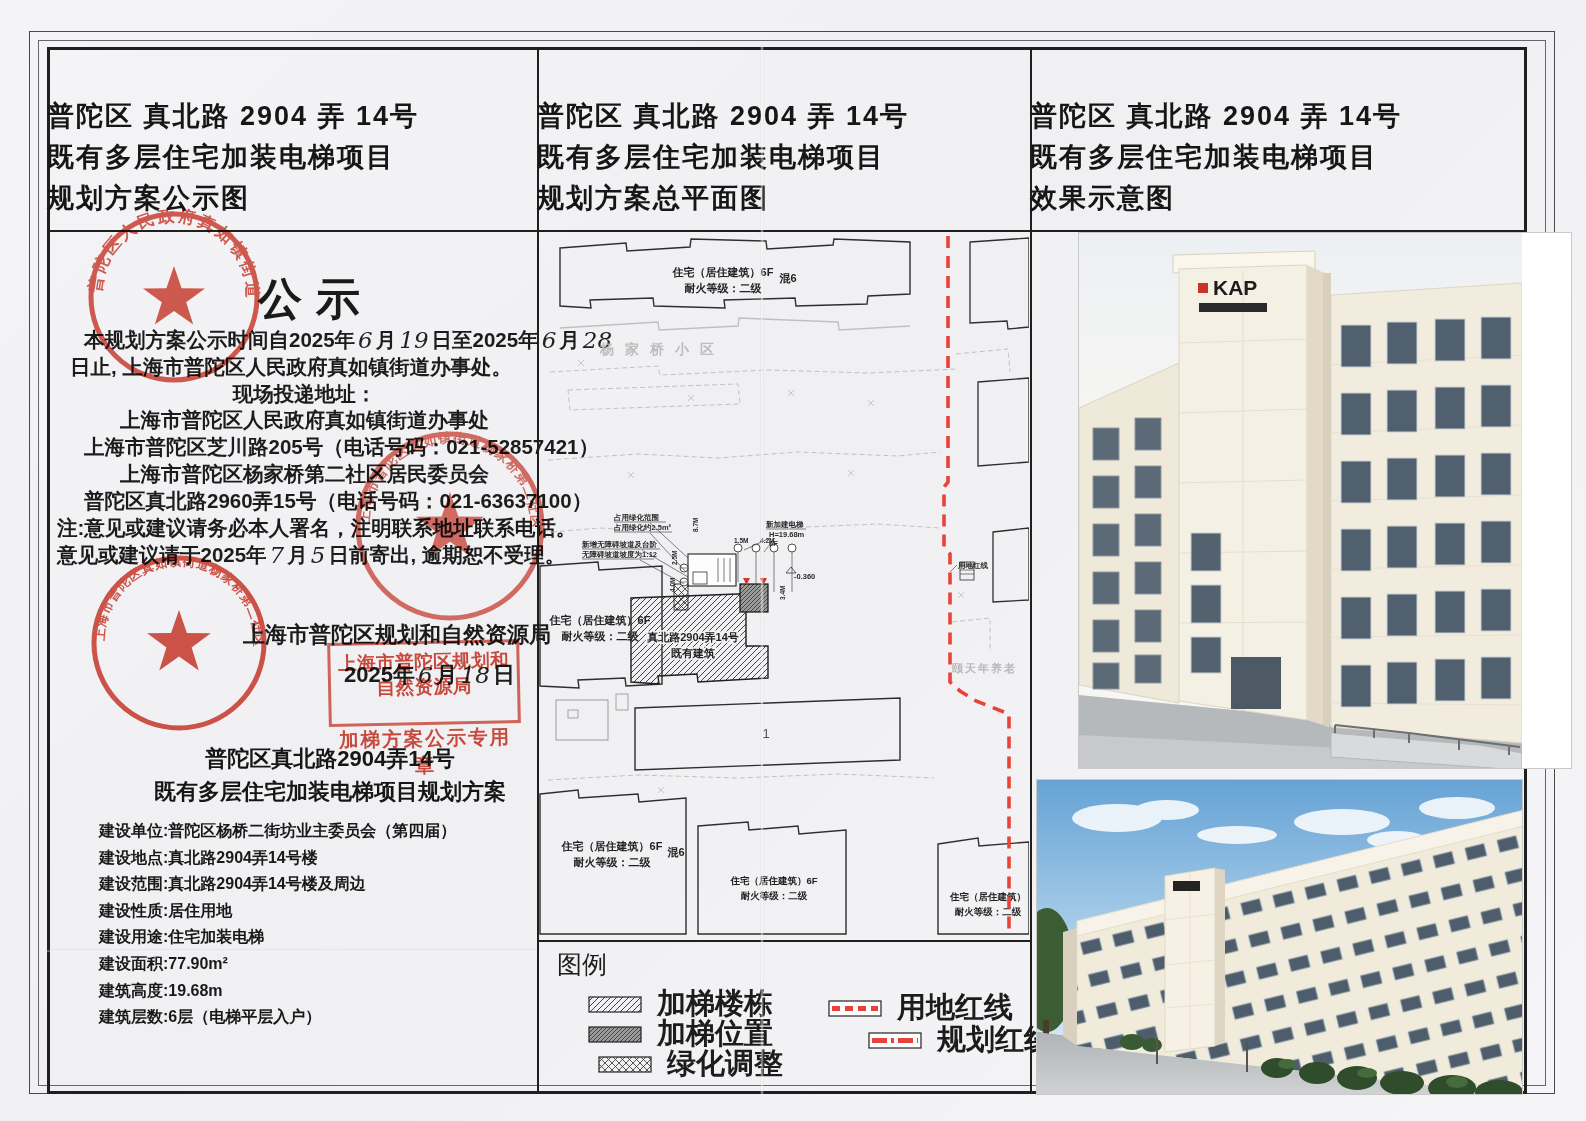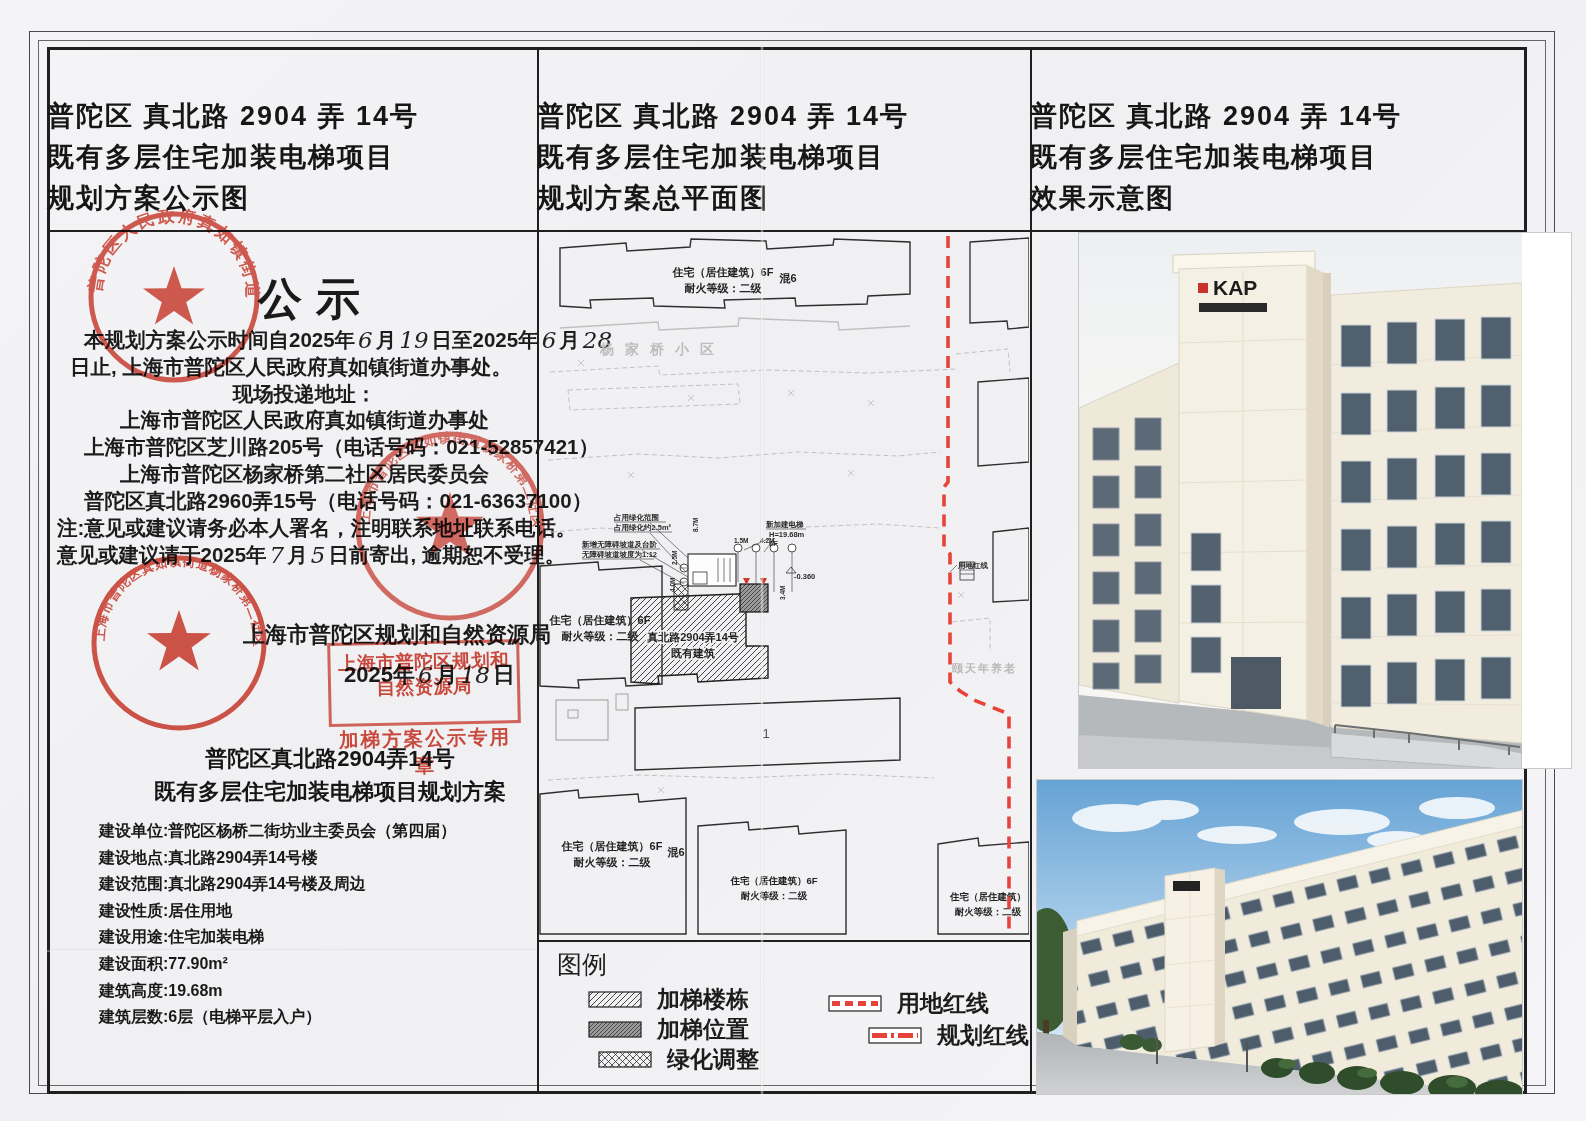--- a/index.html
+++ b/index.html
@@ -40,21 +40,21 @@
   .rect-stamp .l1 { font-size:18.5px; margin-top:5px; letter-spacing:.5px; }
   .rect-stamp .l2 { font-size:19.5px; margin-top:26px; letter-spacing:2px; }
   .circ-stamp { position:absolute; mix-blend-mode:multiply; }
   .proj-name { position:absolute; left:120px; top:742px; width:420px; text-align:center;
     font-size:22px; font-weight:700; line-height:33px; color:#161616; }
   .fields { position:absolute; left:99px; top:818px; font-size:16px; font-weight:700;
     line-height:26.6px; color:#191919; }
   .fields .frow { white-space:nowrap; }
   .legend-title { position:absolute; left:557px; top:948px; font-size:25px; font-weight:400; color:#1c1c1c; }
   .legend-item { position:absolute; display:flex; align-items:center; gap:15px;
-    font-size:23px; font-weight:700; color:#1c1c1c; }
+    font-size:29px; font-weight:700; color:#1c1c1c; }
   .photo { position:absolute; border:1px solid #c9c9c9; background:#fff; overflow:hidden; }
   #photo-top { left:1078px; top:232px; width:494px; height:537px; }
   #photo-bottom { left:1036px; top:779px; width:487px; height:316px; }
   svg text { font-family:"Liberation Sans", sans-serif; }
   .plan-label text { font-size:11px; font-weight:700; fill:#222; text-anchor:middle; }
   .plan-label-sm text { font-size:9.5px; font-weight:700; fill:#222; text-anchor:middle; }
   .plan-ann text { font-size:7.5px; font-weight:700; fill:#2a2a2a; }
   .plan-dim text { font-size:6.5px; font-weight:700; fill:#2a2a2a; }
 </style>
 </head>

